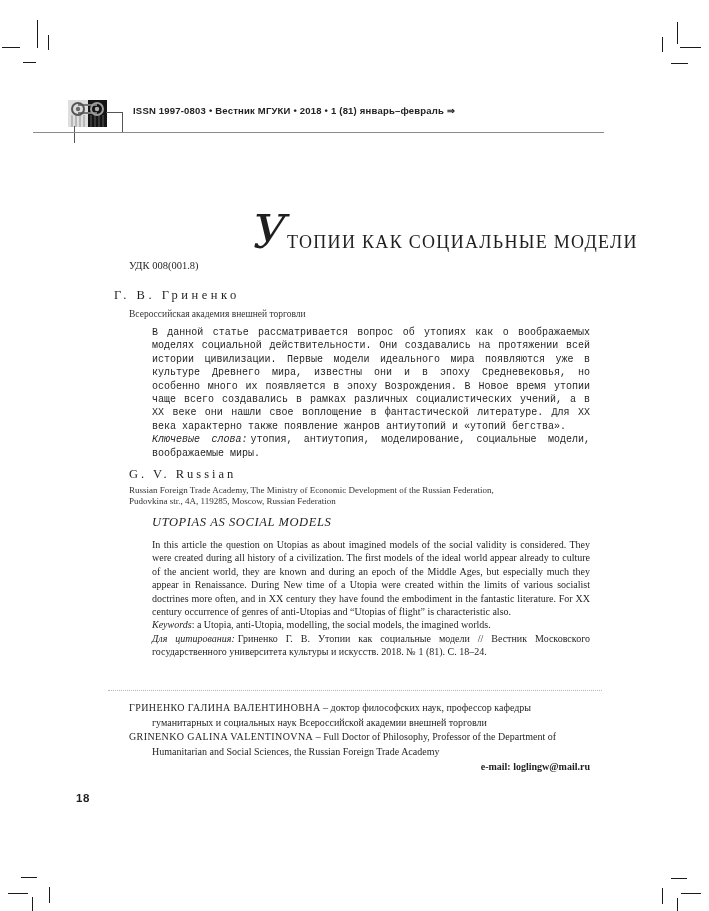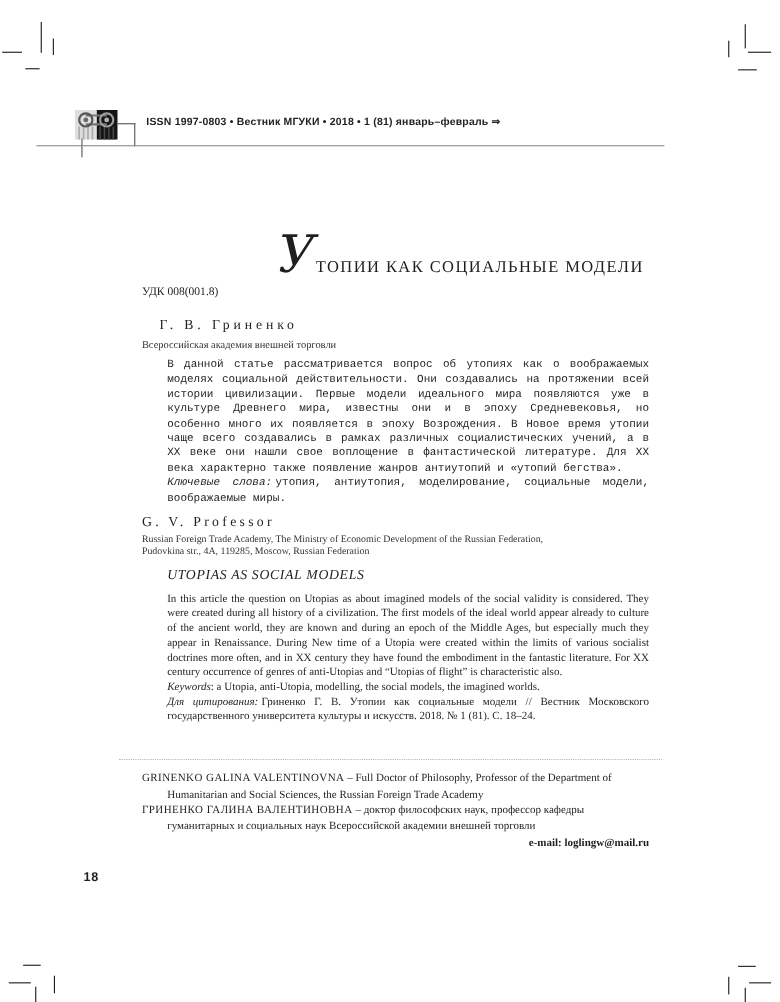--- a/index.html
+++ b/index.html
@@ -11,24 +11,24 @@
   .logo{position:absolute;left:68px;top:85px;width:39px;height:27px;}
   .logo-bracket-h{position:absolute;left:106px;top:97px;width:17px;height:1px;background:#555;}
   .logo-bracket-v{position:absolute;left:122px;top:97px;width:1px;height:21px;background:#555;}
   .logo-foot-v{position:absolute;left:74px;top:111px;width:1px;height:17px;background:#555;}
   .header-rule{position:absolute;left:33px;top:117px;width:571px;height:1px;background:#8a8a8a;}
   .issn{position:absolute;left:133px;top:90px;font-family:"Liberation Sans", sans-serif;
         font-weight:bold;font-size:9.5px;letter-spacing:0.2px;color:#222;white-space:nowrap;}
   
   .title{position:absolute;left:253px;top:197px;white-space:nowrap;}
   .title .dropcap{font-size:47px;line-height:40px;font-style:italic;font-family:"DejaVu Serif", serif;}
-  .title .rest{font-size:15px;letter-spacing:1.3px;}
+  .title .rest{font-size:18px;letter-spacing:1.3px;}
   .udc{position:absolute;left:129px;top:245px;font-size:10.5px;text-align:center;}
   
-  .author-ru{position:absolute;left:145px;top:273px;font-size:12.5px;letter-spacing:3.5px;}
+  .author-ru{position:absolute;left:114px;top:273px;font-size:12.5px;letter-spacing:3.5px;}
   .affil-ru{position:absolute;left:129px;top:294px;font-size:9.5px;color:#333;}
   .block-ru{position:absolute;left:152px;top:311px;width:438px;font-family:Liberation Mono, monospace;}
   .block-en{position:absolute;left:152px;top:500px;width:438px;}
   p.just{font-size:10px;line-height:13.4px;text-align:justify;margin:0;}
   .kw{margin-top:6px;}
   .ital{font-style:italic;margin-right:3px;}
   
   .author-en{position:absolute;left:129px;top:452px;font-size:12.5px;letter-spacing:3px;}
   .affil-en{position:absolute;left:129px;top:470px;font-size:9px;line-height:11px;color:#333;}
   .title-en{font-size:12.5px;font-style:italic;letter-spacing:0.6px;margin:0 0 8px 0;font-weight:normal;}
@@ -100,38 +100,38 @@
   <div class="udc">УДК 008(001.8)</div>
 
   <div class="author-ru">Г. В. Гриненко</div>
   <div class="affil-ru">Всероссийская академия внешней торговли</div>
 
   <div class="block-ru">
     <p class="just">В данной статье рассматривается вопрос об утопиях как о воображаемых моделях социальной действительности. Они создавались на протяжении всей истории цивилизации. Первые модели идеального мира появляются уже в культуре Древнего мира, известны они и в эпоху Средневековья, но особенно много их появляется в эпоху Возрождения. В Новое время утопии чаще всего создавались в рамках различных социалистических учений, а в XX веке они нашли свое воплощение в фантастической литературе. Для XX века характерно также появление жанров антиутопий и «утопий бегства».</p>
     <p class="just kw"><span class="ital">Ключевые слова:</span><span>утопия, антиутопия, моделирование, социальные модели, воображаемые миры.</span></p>
   </div>
 
-  <div class="author-en">G. V. Professor</div>
+  <div class="author-en">G. V. Russian</div>
   <div class="affil-en">
     <div>Russian Foreign Trade Academy, The Ministry of Economic Development of the Russian Federation,</div>
     <div>Pudovkina str., 4A, 119285, Moscow, Russian Federation</div>
   </div>
 
   <div class="block-en">
     <h2 class="title-en">UTOPIAS AS SOCIAL MODELS</h2>
     <p class="just">In this article the question on Utopias as about imagined models of the social validity is considered. They were created during all history of a civilization. The first models of the ideal world appear already to culture of the ancient world, they are known and during an epoch of the Middle Ages, but especially much they appear in Renaissance. During New time of a Utopia were created within the limits of various socialist doctrines more often, and in XX century they have found the embodiment in the fantastic literature. For XX century occurrence of genres of anti-Utopias and “Utopias of flight” is characteristic also.</p>
     <p class="just kw"><span class="ital" style="margin-right:0;">Keywords</span><span>: a Utopia, anti-Utopia, modelling, the social models, the imagined worlds.</span></p>
     <p class="just kw citation"><span class="ital">Для цитирования:</span><span>Гриненко Г. В. Утопии как социальные модели // Вестник Московского государственного университета культуры и искусств. 2018. № 1 (81). С. 18–24.</span></p>
   </div>
 
   <div class="dotted"></div>
 
   <div class="bios">
+    <p class="bio"><span class="name">ГРИНЕНКО ГАЛИНА ВАЛЕНТИНОВНА</span><span> – доктор философских наук, профессор кафедры гуманитарных и социальных наук Всероссийской академии внешней торговли</span></p>
     <p class="bio"><span class="name">GRINENKO GALINA VALENTINOVNA</span><span> – Full Doctor of Philosophy, Professor of the Department of Humanitarian and Social Sciences, the Russian Foreign Trade Academy</span></p>
-    <p class="bio"><span class="name">ГРИНЕНКО ГАЛИНА ВАЛЕНТИНОВНА</span><span> – доктор философских наук, профессор кафедры гуманитарных и социальных наук Всероссийской академии внешней торговли</span></p>
   </div>
 
   <div class="footer-right">
     <div>e-mail: loglingw@mail.ru</div>
   </div>
 
   <div class="page-num">18</div>
 
 </div>
 

